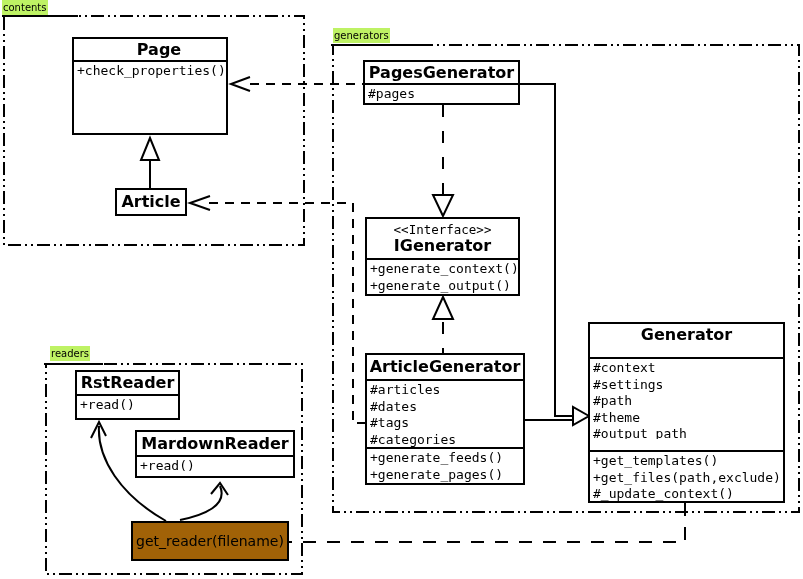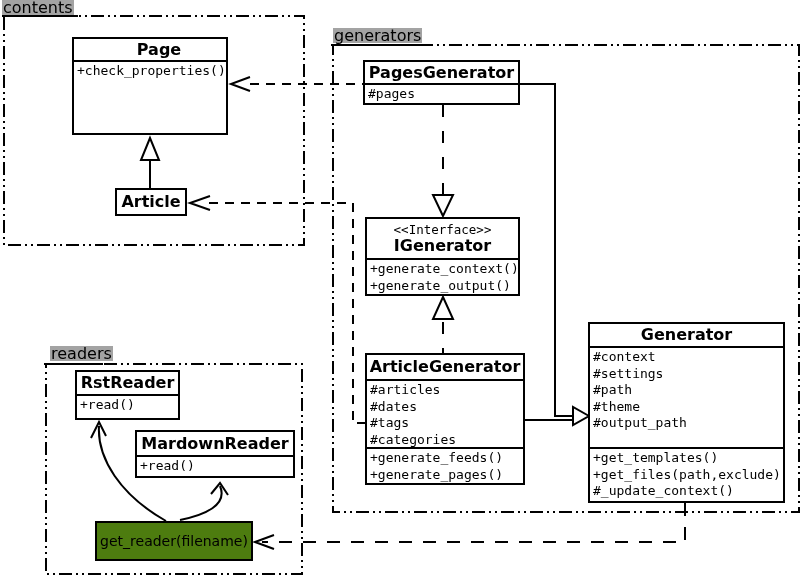--- a/index.html
+++ b/index.html
@@ -1,36 +1,36 @@
 <!DOCTYPE html>
 <html><head>
 <meta charset="utf-8">
 <style>
   html,body{margin:0;padding:0;background:#ffffff;}
   .canvas{position:relative;width:803px;height:579px;background:#ffffff;overflow:hidden;
           font-family:"DejaVu Sans",sans-serif;color:#000;}
   svg.layer{position:absolute;left:0;top:0;z-index:1;}
-  .pkg-label{position:absolute;z-index:3;font-size:16px;color:#000;background:#a3a3a3;padding:0 1px;line-height:15px;}
+  .pkg-label{position:absolute;z-index:3;font-size:10px;color:#000;background:#bef264;padding:0 1px;line-height:15px;}
   .uml{position:absolute;z-index:2;background:#fff;border:2px solid #000;box-sizing:border-box;
        display:flex;flex-direction:column;}
   .uml .title{display:flex;flex-direction:column;align-items:center;justify-content:center;
        font-weight:bold;font-size:16px;line-height:18px;flex:0 0 auto;white-space:nowrap;}
   .uml .stereo{font-weight:normal;font-family:"DejaVu Sans Mono",monospace;font-size:12.5px;line-height:14px;}
   .uml .sec{border-top:2px solid #000;font-family:"DejaVu Sans Mono",monospace;font-size:13px;
        line-height:16.6px;padding:1px 3px;white-space:nowrap;overflow:hidden;}
   .uml .grow{flex:1 1 auto;}
-  .plainbox{position:absolute;z-index:2;background:#4d7c0f;border:2px solid #000;box-sizing:border-box;
-       display:flex;align-items:center;justify-content:center;font-size:14px;white-space:nowrap;}
+  .plainbox{position:absolute;z-index:2;background:#a16207;border:2px solid #000;box-sizing:border-box;
+       display:flex;align-items:center;justify-content:center;font-size:14px;white-space:nowrap;margin-left:36px;}
 
   #box-page{left:72px;top:37px;width:156px;height:98px;}   #box-page .title{height:21px;padding-left:18px;}
   #box-article{left:115px;top:188px;width:72px;height:28px;} #box-article .title{height:24px;}
   #box-pagesgen{left:363px;top:60px;width:157px;height:45px;} #box-pagesgen .title{height:21px;}
   #box-igen{left:365px;top:217px;width:155px;height:79px;} #box-igen .title{height:39px;}
   #box-articlegen{left:365px;top:353px;width:160px;height:132px;} #box-articlegen .title{height:24px;}
-  #box-generator{left:588px;top:322px;width:197px;height:181px;} #box-generator .title{height:22px;}
+  #box-generator{left:588px;top:322px;width:197px;height:181px;gap:11px;} #box-generator .title{height:22px;}
   #box-rstreader{left:75px;top:370px;width:105px;height:50px;} #box-rstreader .title{height:22px;}
   #box-mardownreader{left:135px;top:430px;width:160px;height:48px;} #box-mardownreader .title{height:23px;}
   #box-getreader{left:95px;top:521px;width:158px;height:40px;}
 
   #lbl-contents{left:2px;top:0px;}
   #lbl-generators{left:333px;top:28px;}
   #lbl-readers{left:50px;top:346px;}
 </style>
 </head>
 <body>

